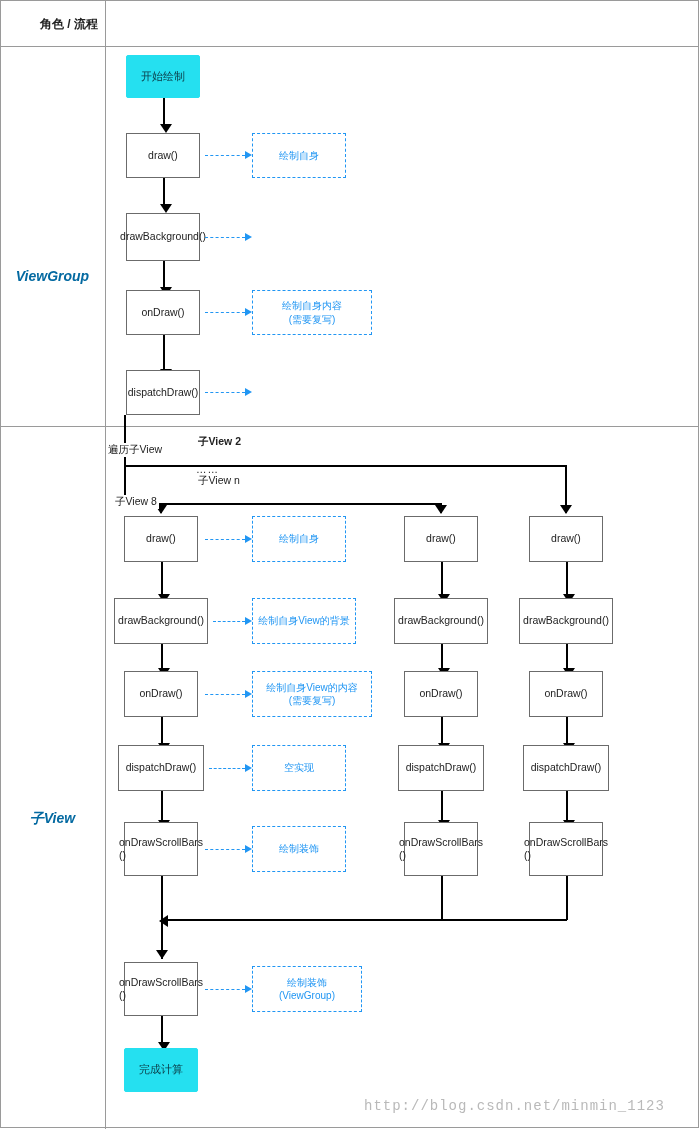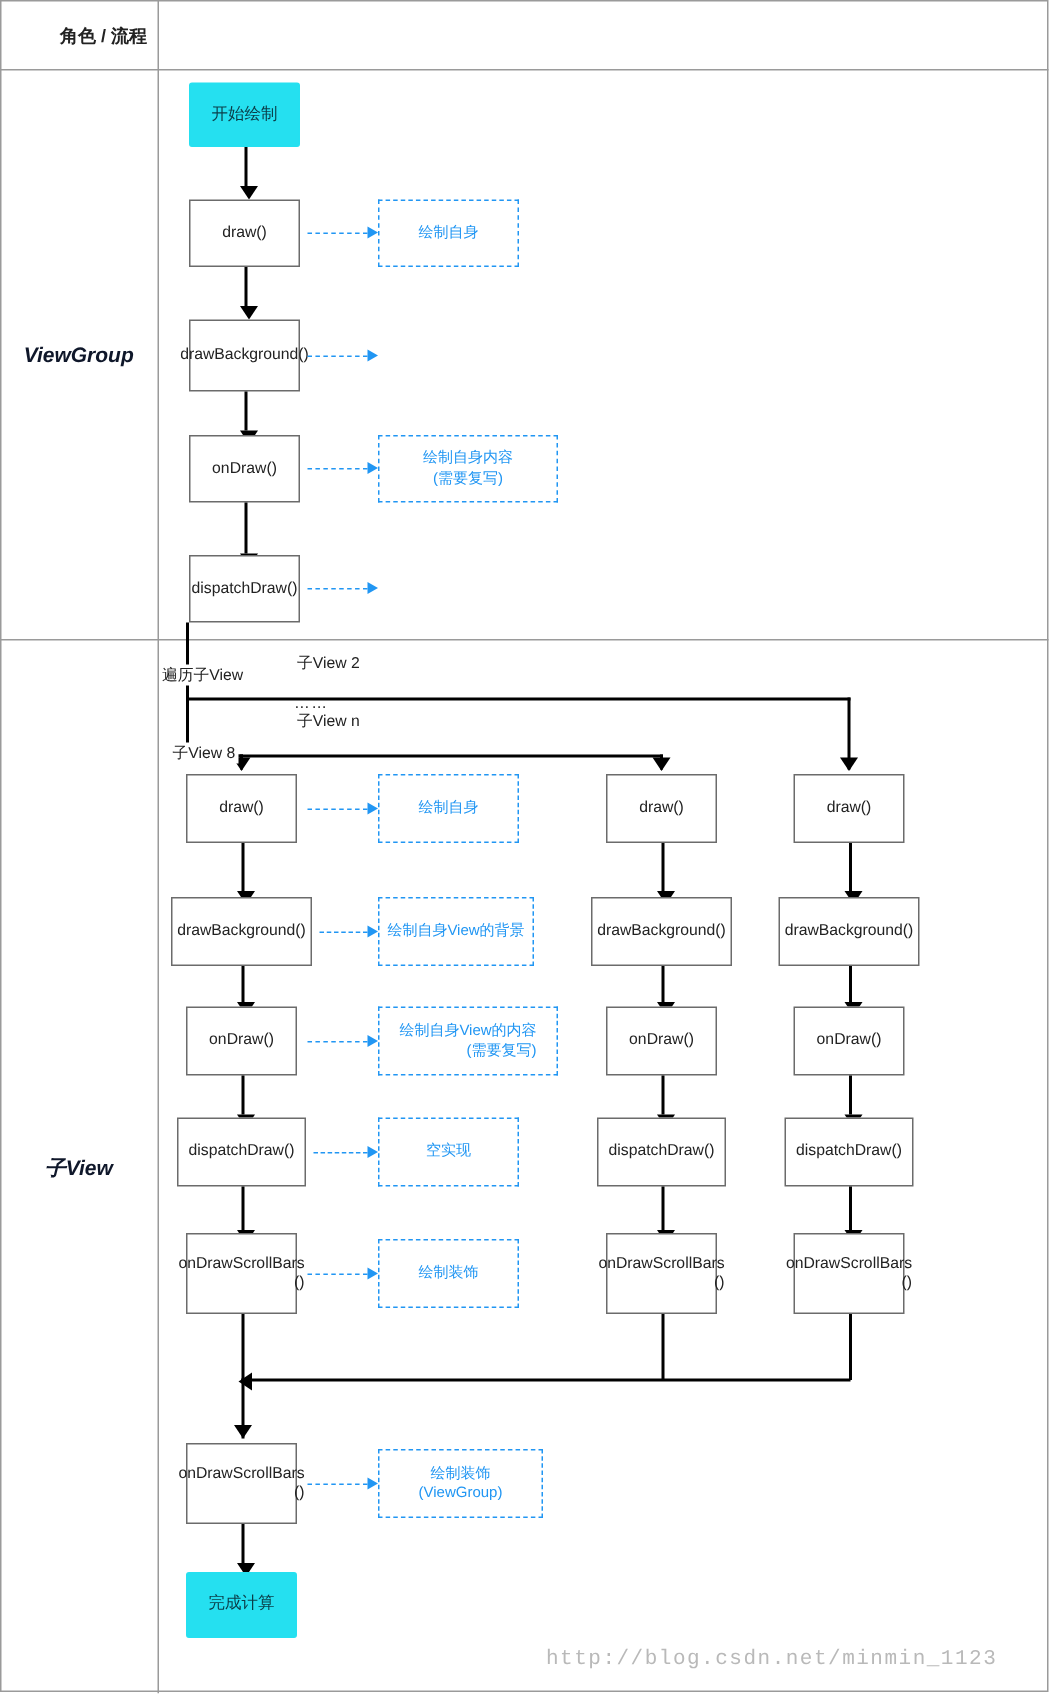--- a/index.html
+++ b/index.html
@@ -5,25 +5,25 @@
   html,body{margin:0;padding:0;background:#fff;}
   body{width:700px;height:1129px;font-family:"Liberation Sans","DejaVu Sans",sans-serif;color:#333;}
   #root{position:relative;width:700px;height:1129px;overflow:hidden;}
 
   
   .frame{position:absolute;left:0;top:0;width:699px;height:1128px;border:1px solid #9a9a9a;box-sizing:border-box;}
   .hline{position:absolute;left:0;width:699px;height:0;border-top:1px solid #9a9a9a;}
   .vline{position:absolute;top:0;width:0;border-left:1px solid #9a9a9a;}
 
   .hdr-cell{position:absolute;font-size:12px;color:#222;font-weight:bold;}
-  .role-label{position:absolute;font-size:14px;font-style:italic;font-weight:bold;color:#0f172a;text-align:center;}
+  .role-label{position:absolute;font-size:14px;font-style:italic;font-weight:bold;color:#0369a1;text-align:center;margin-top:40px;}
 
   
   .node{position:absolute;box-sizing:border-box;border:1px solid #6b6b6b;background:#fff;
-        display:flex;align-items:center;justify-content:center;text-align:right;
+        display:flex;align-items:center;justify-content:center;text-align:left;
         font-size:10.5px;color:#222;line-height:1.25;padding:2px 3px;}
   .node.term{background:#25e0f0;border:1px solid #25e0f0;color:#0b3b46;font-size:11px;
              border-radius:2px;font-weight:normal;}
   .note{position:absolute;box-sizing:border-box;border:1px dashed #2196f3;background:#fff;
         display:flex;align-items:center;justify-content:center;text-align:center;
         font-size:10px;color:#2196f3;line-height:1.35;padding:2px 3px;}
 
   
   .arrow-v{position:absolute;width:0;border-left:2px solid #000;}
   .arrow-v:after{content:"";position:absolute;left:-5px;bottom:-9px;border-left:6px solid transparent;
@@ -99,21 +99,21 @@
 
   <div class="line-h" style="left:124px;top:465px;width:443px;"></div>
   <div class="line-v" style="left:565px;top:465px;height:48px;"></div>
   <div class="arrow-down-head" style="left:560px;top:505px;"></div>
 
   <div class="line-v" style="left:160px;top:503px;height:10px;"></div>
   <div class="arrow-down-head" style="left:155px;top:505px;"></div>
   <div class="line-h" style="left:124px;top:503px;width:38px;"></div>
 
   <div class="edge-label" style="left:106px;top:443px;">遍历子View</div>
-  <div class="edge-label" style="left:196px;top:435px;">子View 2</div>
+  <div class="edge-label" style="left:196px;top:435px;font-weight:bold;">子View 2</div>
   <div class="dots" style="left:196px;top:463px;">……</div>
   <div class="edge-label" style="left:196px;top:474px;">子View n</div>
   <div class="edge-label" style="left:113px;top:495px;">子View 8</div>
 
   <div class="node" style="left:124px;top:516px;width:74px;height:46px;">draw()</div>
   <div class="arrow-v" style="left:161px;top:562px;height:32px;"></div>
   <div class="node" style="left:114px;top:598px;width:94px;height:46px;">drawBackground()</div>
   <div class="arrow-v" style="left:161px;top:644px;height:24px;"></div>
   <div class="node" style="left:124px;top:671px;width:74px;height:46px;">onDraw()</div>
   <div class="arrow-v" style="left:161px;top:717px;height:26px;"></div>
@@ -122,21 +122,21 @@
   <div class="node" style="left:124px;top:822px;width:74px;height:54px;">onDrawScrollBars ()</div>
 
   <div class="note" style="left:252px;top:516px;width:94px;height:46px;">绘制自身</div>
   <div class="dash-h" style="left:205px;top:539px;width:40px;"></div>
   <div class="dash-head" style="left:245px;top:535px;"></div>
 
   <div class="note" style="left:252px;top:598px;width:104px;height:46px;">绘制自身View的背景</div>
   <div class="dash-h" style="left:213px;top:621px;width:32px;"></div>
   <div class="dash-head" style="left:245px;top:617px;"></div>
 
-  <div class="note" style="left:252px;top:671px;width:120px;height:46px;white-space:pre-line;text-align:right;">绘制自身View的内容
+  <div class="note" style="left:252px;top:671px;width:120px;height:46px;white-space:pre-line;">绘制自身View的内容
 (需要复写)</div>
   <div class="dash-h" style="left:205px;top:694px;width:40px;"></div>
   <div class="dash-head" style="left:245px;top:690px;"></div>
 
   <div class="note" style="left:252px;top:745px;width:94px;height:46px;">空实现</div>
   <div class="dash-h" style="left:209px;top:768px;width:36px;"></div>
   <div class="dash-head" style="left:245px;top:764px;"></div>
 
   <div class="note" style="left:252px;top:826px;width:94px;height:46px;">绘制装饰</div>
   <div class="dash-h" style="left:205px;top:849px;width:40px;"></div>

